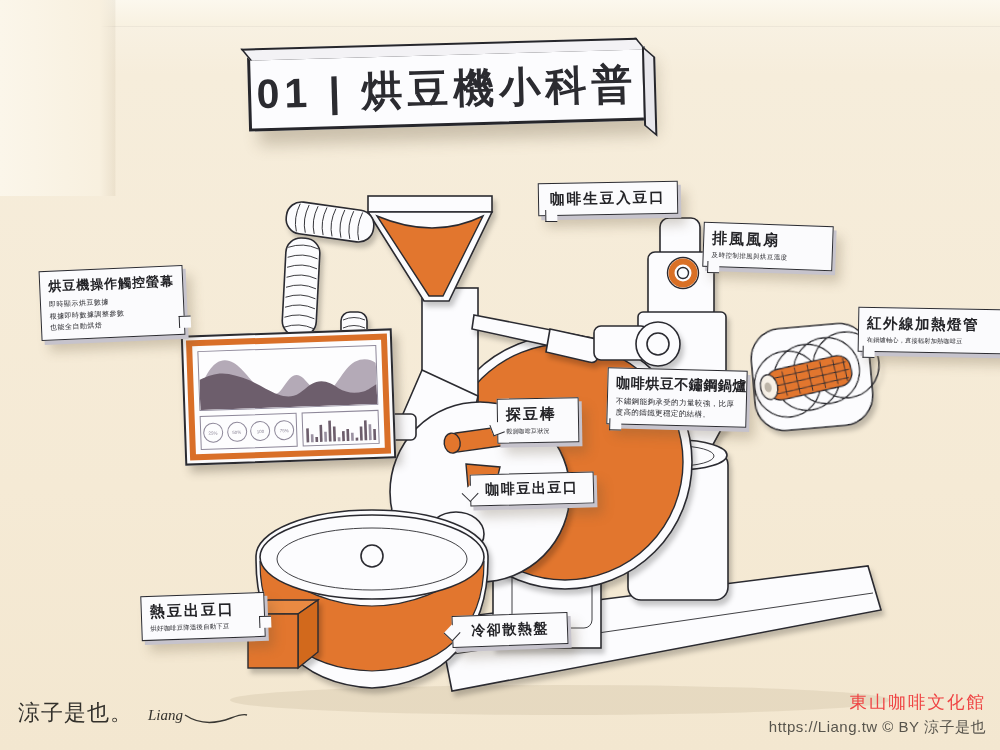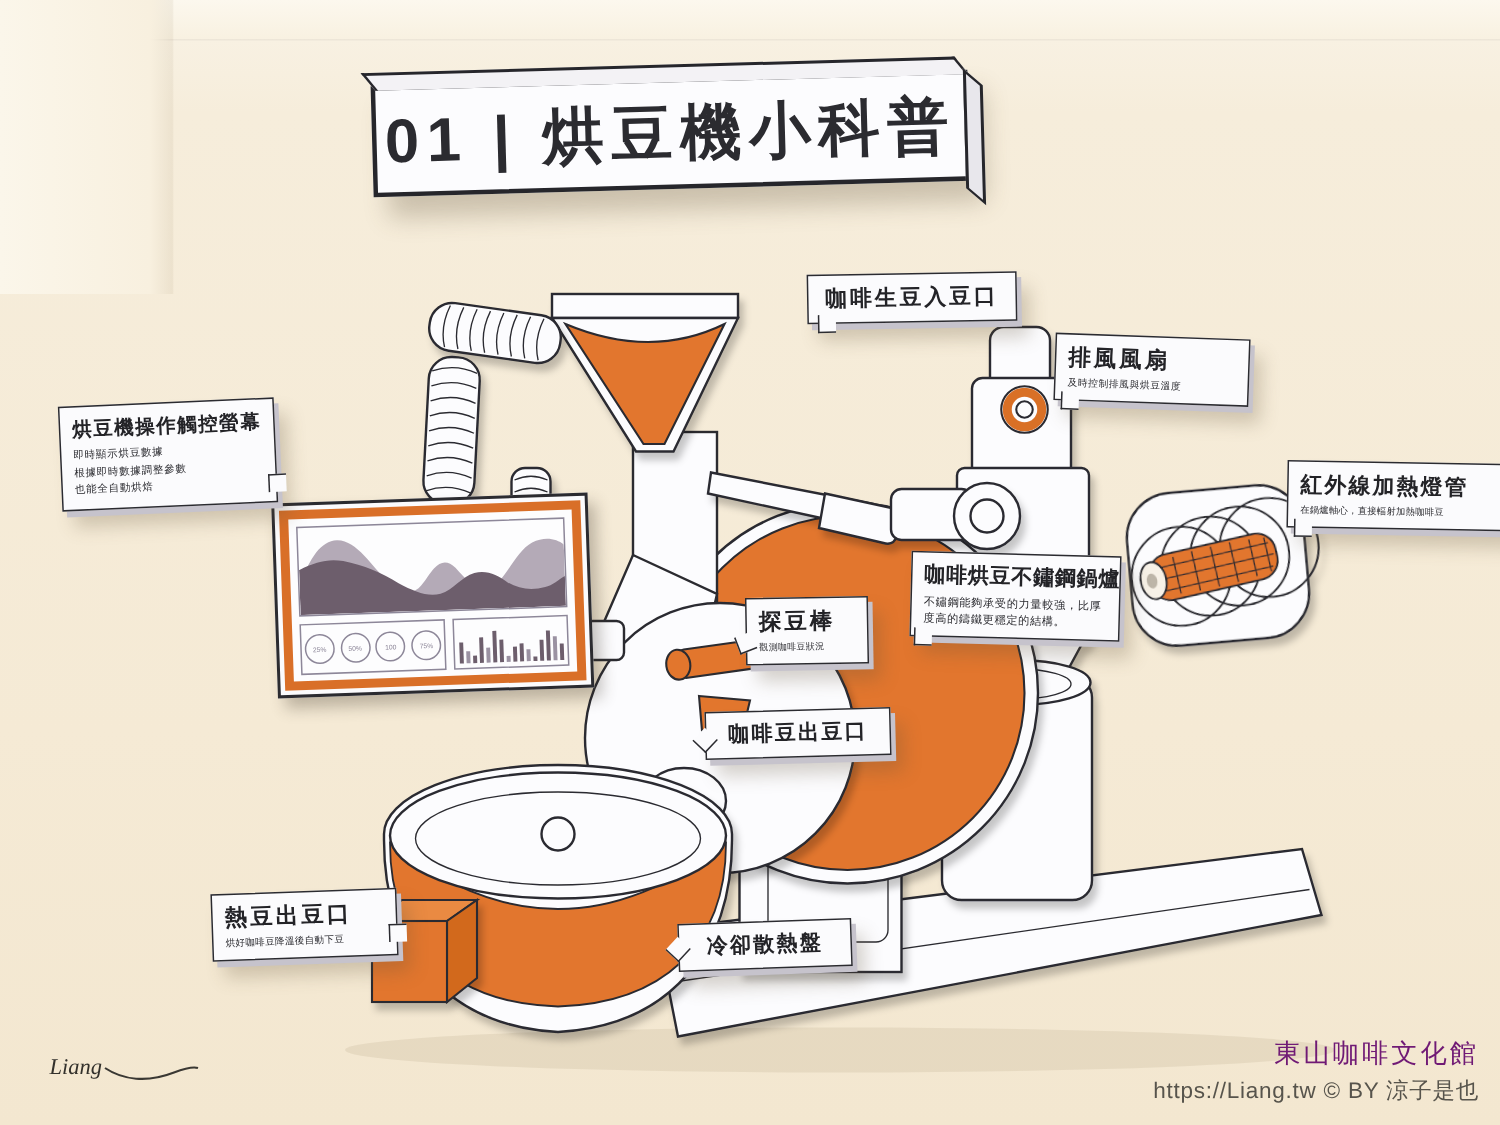--- a/index.html
+++ b/index.html
@@ -68,21 +68,21 @@
   .w{fill:#fcfcfe;stroke:#2b2b30;stroke-width:1.6px;}
   .o{fill:#e2762d;stroke:#2b2b30;stroke-width:1.4px;}
   .nf{fill:none;stroke:#2b2b30;stroke-width:1.4px;}
   .thin{stroke-width:0.9px;}
   
   .wm{position:absolute;left:18px;top:698px;z-index:7;display:flex;align-items:center;color:#33312c;}
   .wm .wm-cjk{font-size:22px;letter-spacing:1px;}
   .wm .wm-sig{font-family:"Liberation Serif","DejaVu Serif",serif;font-style:italic;font-size:15px;
       margin-left:15px;transform:translateY(2px);}
   .venue{position:absolute;right:14px;top:690px;z-index:7;text-align:right;}
-  .venue .v1{font-size:17.5px;color:#701a75;letter-spacing:2px;}
+  .venue .v1{font-size:17.5px;color:#ef4444;letter-spacing:2px;}
   .venue .v2{font-size:15px;color:#57544c;margin-top:4px;letter-spacing:.5px;}
 </style>
 </head>
 <body>
 
 <div class="wall-top"></div>
 <div class="wall-corner"></div>
 
 <svg id="machine" width="1000" height="750" viewBox="0 0 1000 750">
   <defs>
@@ -302,20 +302,21 @@
           <rect x="59.2" y="8" width="2.6" height="20" fill="#6d5e6c"></rect>
           <rect x="63.6" y="12" width="2.6" height="16" fill="#9b92a2"></rect>
           <rect x="68" y="17" width="2.6" height="11" fill="#6d5e6c"></rect>
         </svg>
       </div>
     </div>
   </div>
 </div>
 
 <div class="wm">
+  <span class="wm-cjk">涼子是也。</span>
   <span class="wm-sig">Liang</span>
   <svg width="66" height="24" viewBox="0 0 66 24">
     <path d="M2,14 C14,22 30,24 48,17 C56,14 61,13 64,14" fill="none" stroke="#3a3833" stroke-width="1.4"></path>
   </svg>
 </div>
 
 <div class="venue">
   <div class="v1">東山咖啡文化館</div>
   <div class="v2">https://Liang.tw © BY 涼子是也</div>
 </div>

